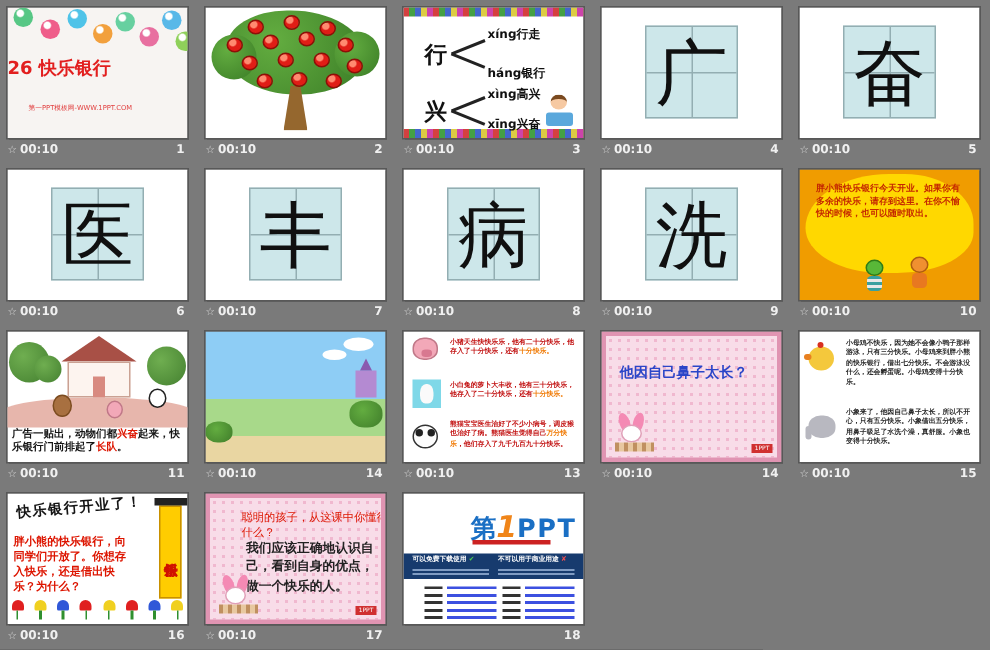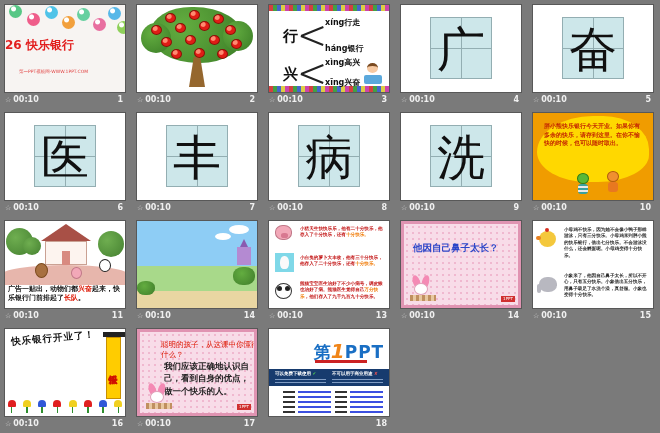--- a/index.html
+++ b/index.html
@@ -441,20 +441,21 @@
           <span class="star">☆</span>
           <span>00:10</span>
         </span>
       <span class="num">15</span>
     </div>
   </div>
 
   <div class="cell">
     <div class="thumb">
       <div class="s16-title">快乐银行开业了！</div>
+      <div class="s16-body">胖小熊的快乐银行，向同学们开放了。你想存入快乐，还是借出快乐？为什么？</div>
       <div class="sign">快乐银行</div>
       <div class="tulips">
         <div class="tulip">
             <div class="head" style="background:#e02020"></div>
             <div class="stem"></div>
           </div>
         <div class="tulip">
             <div class="head" style="background:#f0d020"></div>
             <div class="stem"></div>
           </div>

